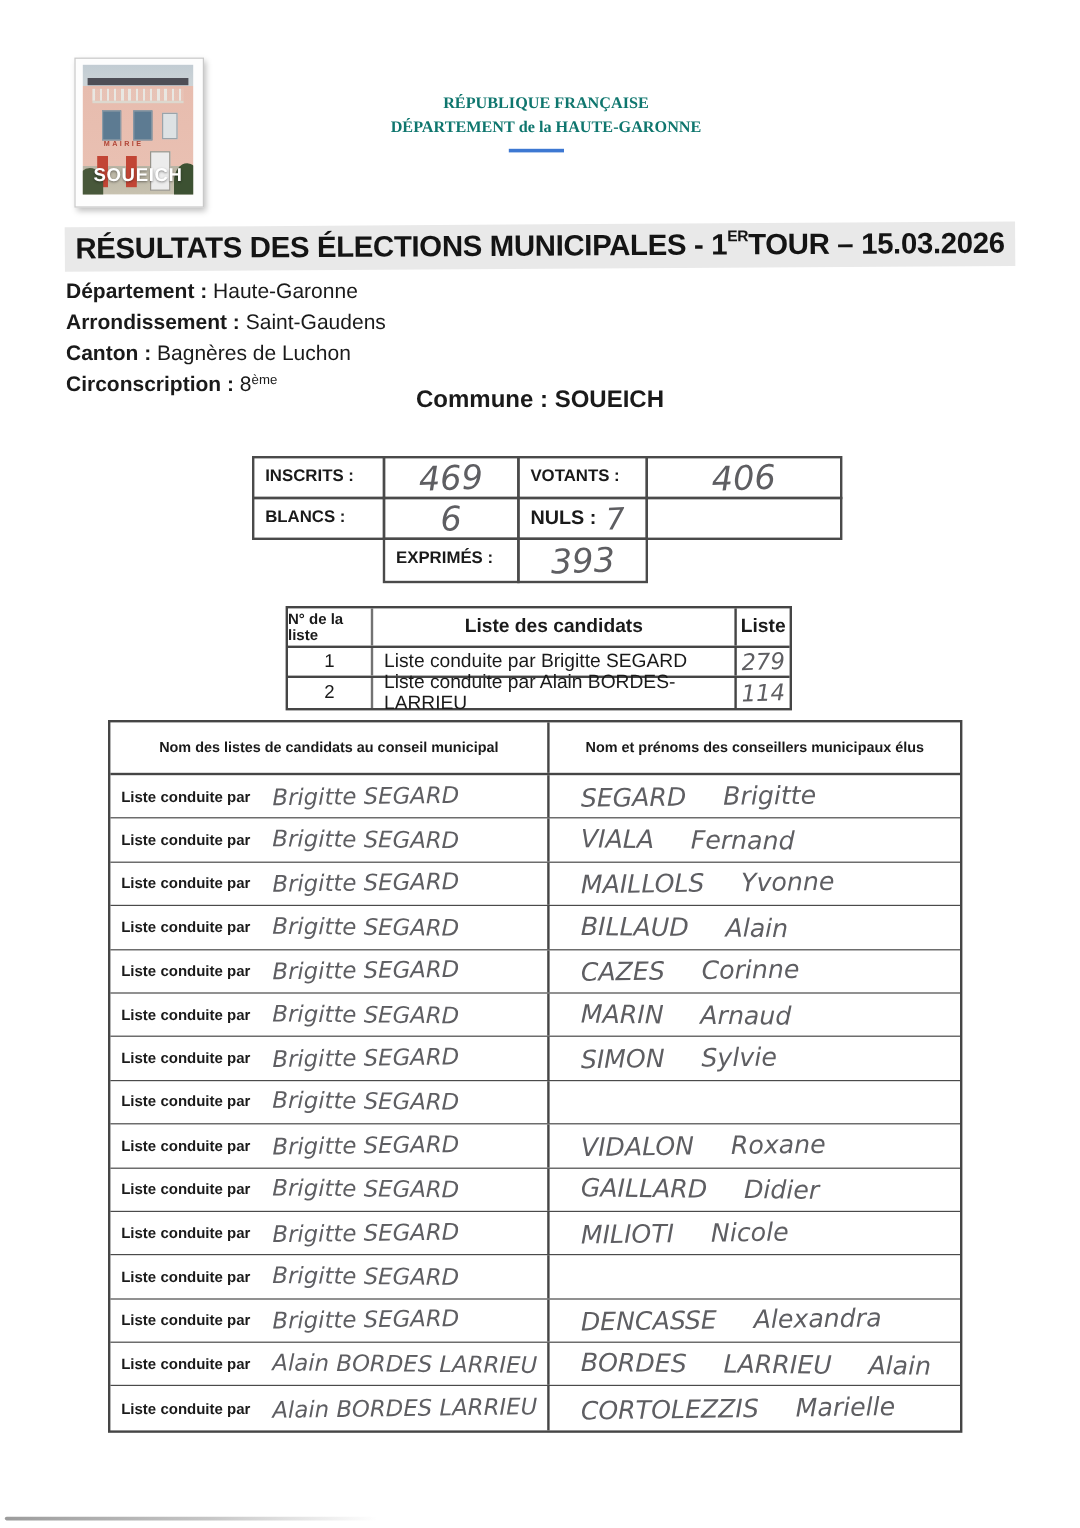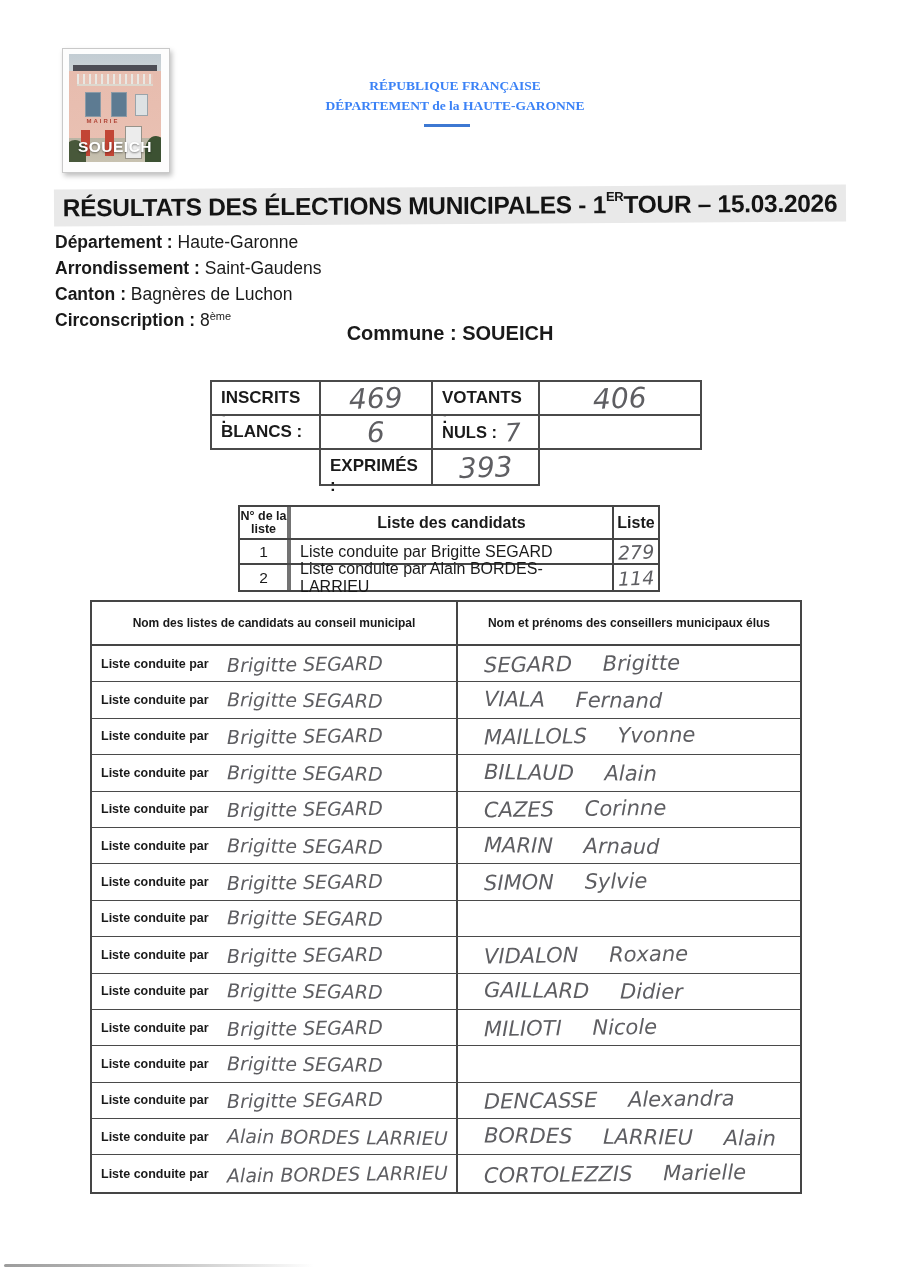--- a/index.html
+++ b/index.html
@@ -36,21 +36,21 @@
   .photo-label {
     position:absolute; left:0; bottom:6px; width:100%; text-align:center;
     color:#ffffff; font-weight:bold; font-size:15.5px; letter-spacing:0.5px;
     text-shadow:0 1px 2px rgba(0,0,0,0.45);
   }
 
   
   .org {
     position:absolute; left:240px; top:76px; width:430px; text-align:center;
     font-family:"Liberation Serif", serif; font-weight:bold;
-    color:#3b82f6; font-size:13.5px; line-height:20px;
+    color:#0f766e; font-size:13.5px; line-height:20px;
   }
   .org-divider { position:absolute; left:424px; top:124px; width:46px; height:3px; background:#3d78d2; }
 
   
   .title-bar {
     position:absolute; left:54px; top:187px; width:792px; height:37px;
     background:#e9e9e9; transform:rotate(-0.35deg);
     display:flex; align-items:center; justify-content:center;
     font-weight:bold; font-size:24.5px; letter-spacing:-0.3px; color:#141414;
     white-space:nowrap;
@@ -60,39 +60,39 @@
   
   .meta { position:absolute; left:55px; top:229px; font-size:17.5px; line-height:26px; }
   .meta .lbl { font-weight:bold; }
   .meta .sup { font-size:11px; position:relative; top:-6px; }
 
   .commune { position:absolute; left:0; width:900px; top:322px; text-align:center;
              font-weight:bold; font-size:20px; }
 
   
   .scell { position:absolute; box-sizing:border-box; border:2px solid #4a4a4a; background:transparent; }
-  .scell.lab { font-weight:bold; font-size:17px; padding:6px 12px 0 9px; }
+  .scell.lab { font-weight:bold; font-size:14px; padding:6px 12px 0 9px; }
   .hw { font-family:"DejaVu Sans", sans-serif; font-style:italic; color:#5e5e62; }
   .sval { display:flex; align-items:center; justify-content:center; overflow:visible; }
   .sval .hw { font-size:28px; transform:rotate(-2deg); }
   .nuls-cell { display:flex; align-items:center; }
   .nuls-cell .lbl { font-weight:bold; font-size:16.5px; padding-left:9px; }
   .nuls-cell .hw { font-size:25px; margin-left:8px; transform:rotate(-3deg); }
 
   
   .lists-table {
     position:absolute; left:238px; top:505px; width:422px;
     border:2px solid #454545; box-sizing:border-box;
   }
   .lt-row { display:flex; box-sizing:border-box; }
   .lt-head { height:33px; border-bottom:2px solid #454545; }
   .lt-body { height:25px; border-bottom:2px solid #454545; }
   .lt-body:last-child { border-bottom:none; }
-  .lt-c1 { width:51px; border-right:4px solid #737373; box-sizing:border-box;
-           display:flex; align-items:center; justify-content:center; text-align:center; }
+  .lt-c1 { width:71px; border-right:2px solid #737373; box-sizing:border-box;
+           display:flex; align-items:center; justify-content:center; }
   .lt-c2 { flex:1; border-right:2px solid #454545; box-sizing:border-box;
            display:flex; align-items:center; }
   .lt-c3 { width:44px; display:flex; align-items:center; justify-content:center; }
   .lt-head .lt-c1 { font-weight:bold; font-size:12.5px; line-height:13px; }
   .lt-head .lt-c2 { font-weight:bold; font-size:16px; justify-content:center; }
   .lt-head .lt-c3 { font-weight:bold; font-size:16px; }
   .lt-body .lt-c1 { font-size:15.5px; }
   .lt-body .lt-c2 { font-size:16px; padding-left:9px; }
   .lt-body .lt-c3 .hw { font-size:19px; transform:rotate(-2deg); }
 

